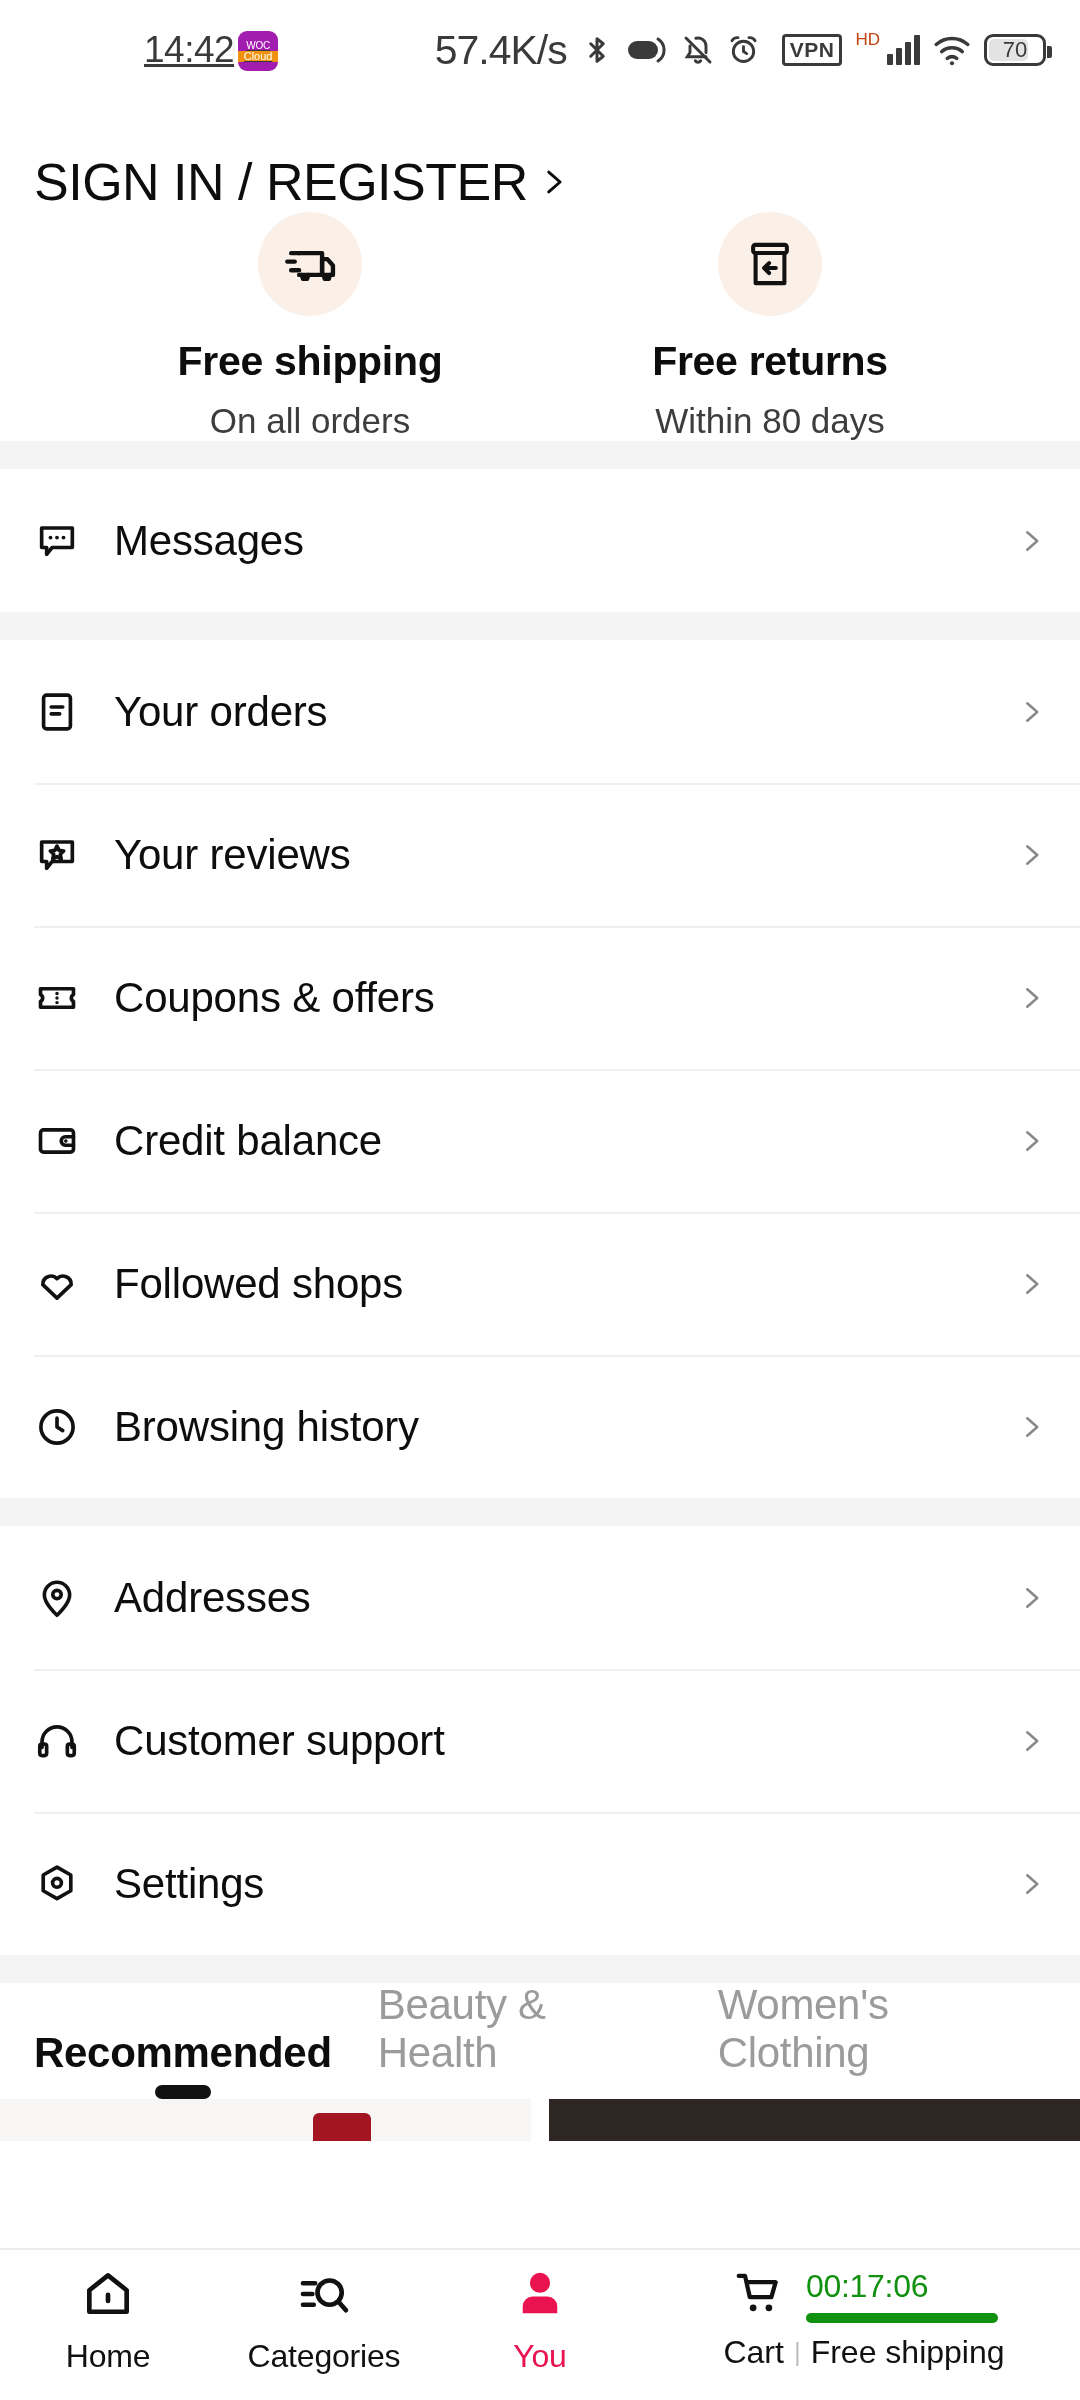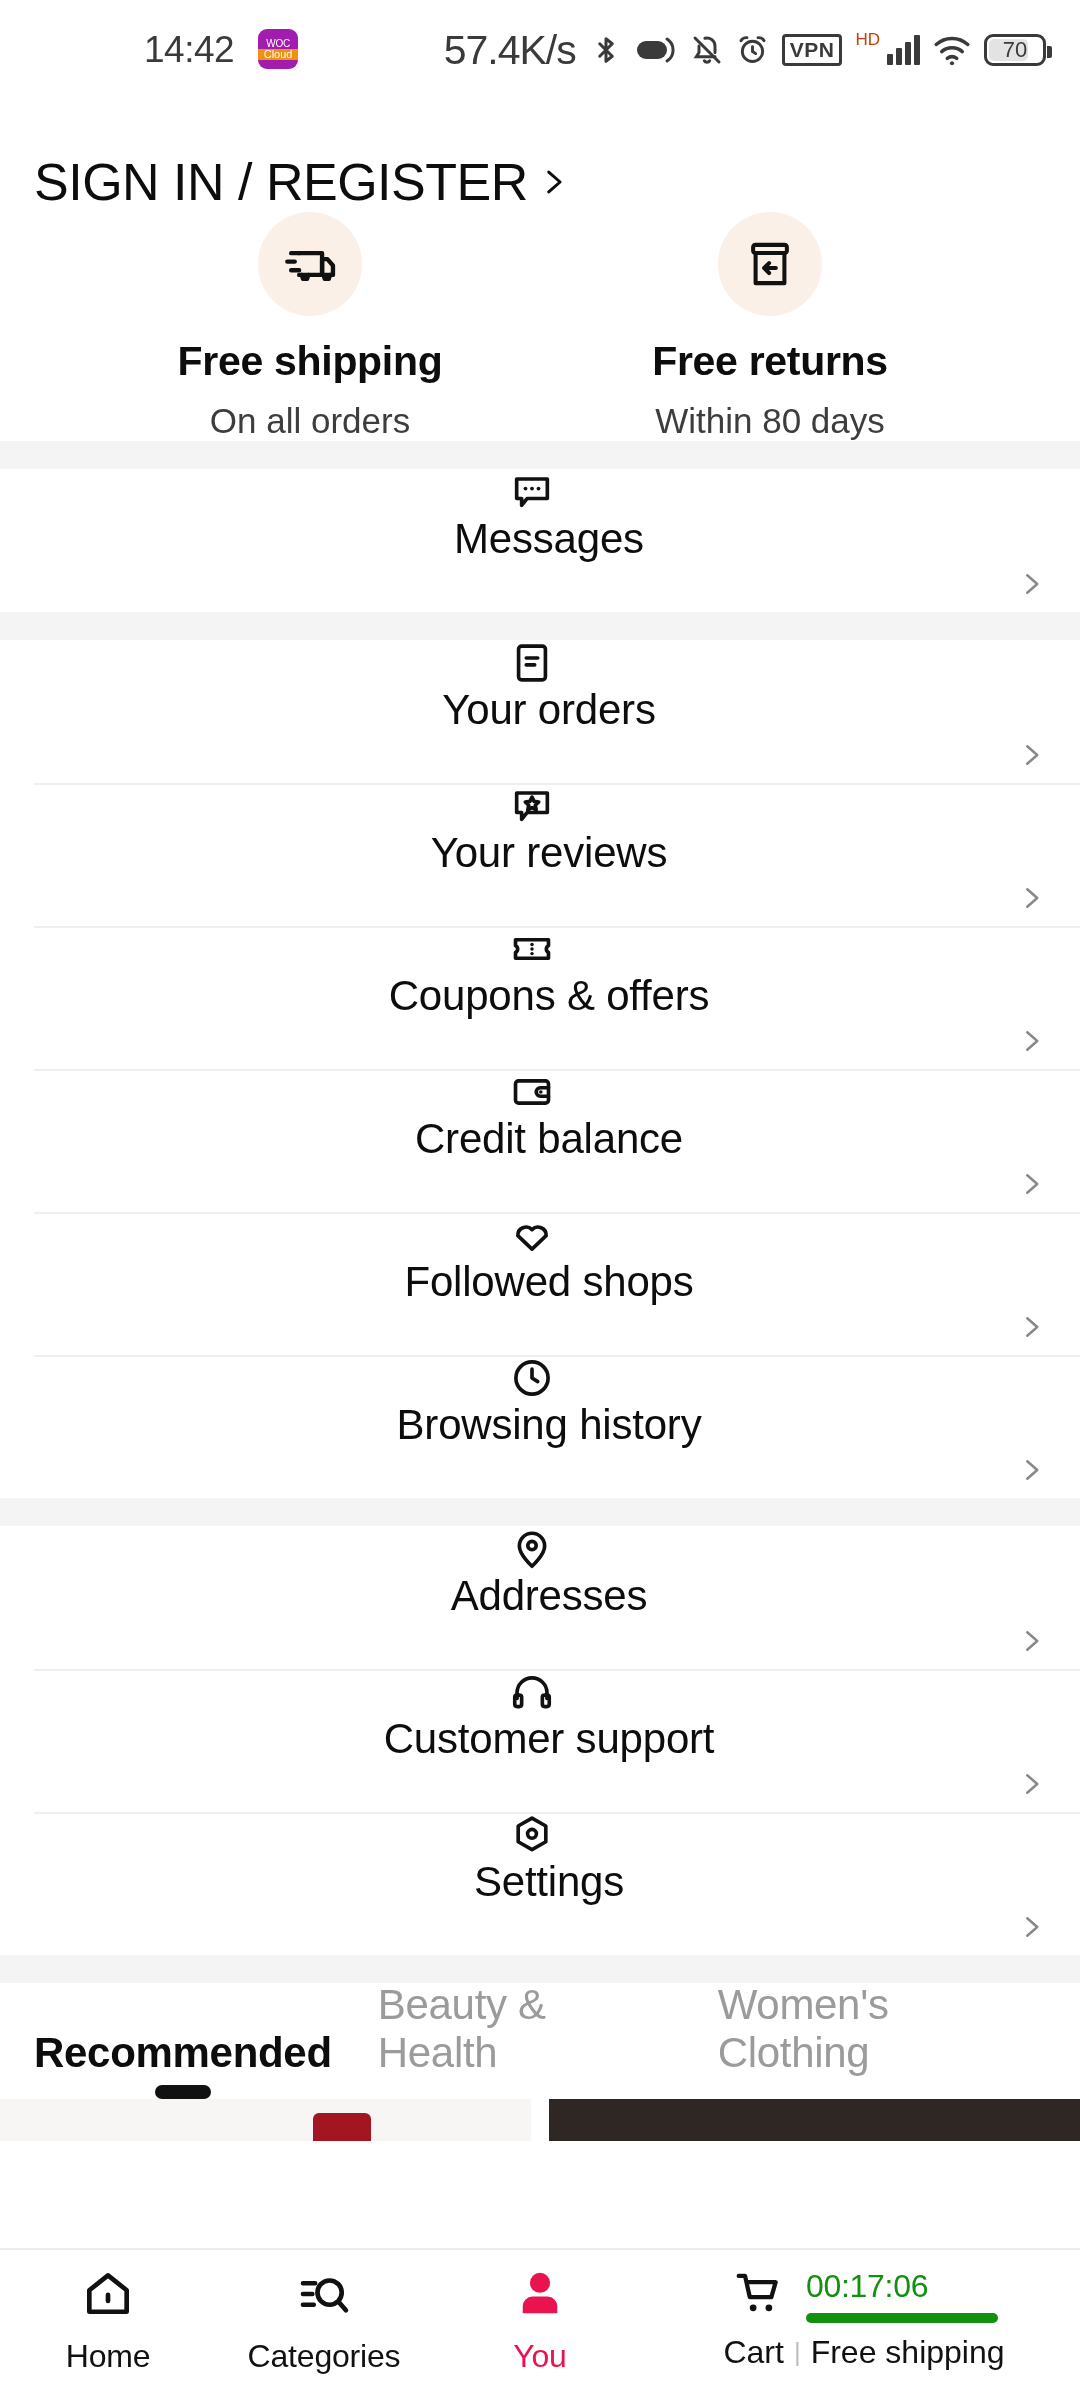--- a/index.html
+++ b/index.html
@@ -15,21 +15,21 @@
 
   
   .statusbar{
     height:100px;
     display:flex;
     align-items:center;
     padding:0 34px;
     font-size:34px;
     color:#3a3a3a;
   }
-  .sb-left{ display:flex; align-items:flex-start; gap:24px; flex:0 0 auto; margin-left:110px;}
+  .sb-left{ display:flex; align-items:flex-end; gap:4px; flex:0 0 auto; margin-left:110px;text-decoration:underline;}
   .sb-time{ font-size:37px; font-weight:400; letter-spacing:-0.5px; color:#3a3a3a;}
   .sb-badge{
     width:40px;height:40px;border-radius:9px;background:#a21caf;
     display:flex;flex-direction:column;align-items:center;justify-content:center;
     line-height:1;overflow:hidden;
   }
   .sb-badge i{ font-style:normal;font-size:10px;color:#fff;letter-spacing:-.3px;}
   .sb-badge b{ font-size:11px;background:#f0920d;color:#fff;display:block;width:100%;text-align:center;font-weight:400;}
   .sb-right{ margin-left:auto; display:flex; align-items:center; gap:13px;}
   .sb-speed{ font-size:41px; color:#3a3a3a; letter-spacing:-1px; margin-right:2px;}
@@ -47,21 +47,21 @@
   .sb-batt i{ position:absolute;left:2px;top:2px;bottom:2px;width:70%;background:#e3e3e3;border-radius:5px; }
   .sb-hd{ font-size:17px; line-height:1; align-self:flex-start; margin-top:4px; margin-right:-6px; color:#c2410c;}
   .bars{ display:flex; align-items:flex-end; gap:3px; height:30px;}
   .bars i{ width:6px;background:#3a3a3a;border-radius:1px;}
   .bars i:nth-child(1){height:11px;}
   .bars i:nth-child(2){height:17px;}
   .bars i:nth-child(3){height:23px;}
   .bars i:nth-child(4){height:30px;}
   .vpnbox{
     border:3px solid #3a3a3a;border-radius:4px;padding:1px 5px;
-    font-size:21px;font-weight:700;letter-spacing:.5px;color:#3a3a3a;
+    font-size:21px;font-weight:700;letter-spacing:.5px;color:#3a3a3a;margin-left:9px;
   }
 
   
   .signin{
     display:flex; align-items:center; gap:4px;
     padding:52px 34px 0 34px;
     font-size:52px; font-weight:400; letter-spacing:-0.5px; color:#0d0d0d;
   }
   .signin .chev{ display:flex; align-items:center; margin-left:4px; }
   .benefit{ flex:1; display:flex; flex-direction:column; align-items:center; }
@@ -73,21 +73,21 @@
   .benefit .bsub{ font-size:35px; color:#3d3d3d; margin-top:16px; font-weight:400;}
   .benefits-wrap{ display:flex; justify-content:center; }
   .benefits-inner{ display:flex; width:920px; }
 
   
   .gap{ height:28px; background:#f4f4f4; }
   .menu-group{ background:#fff; }
   .row{
     display:flex; align-items:center;
     height:143px; padding:0 34px;
-    position:relative; background:#fff;flex-direction:column;
+    position:relative; background:#fff;
   }
   .row + .row::before{
     content:""; position:absolute; left:34px; right:0; top:0; height:2px; background:#efefef;
   }
   .row .ricon{ width:62px; display:flex; align-items:center; justify-content:flex-start; }
   .row .rlabel{ font-size:42px; color:#0d0d0d; margin-left:18px; letter-spacing:-0.2px; }
   .row .rchev{ margin-left:auto; display:flex; align-items:center; }
 
   
   .tabs{

